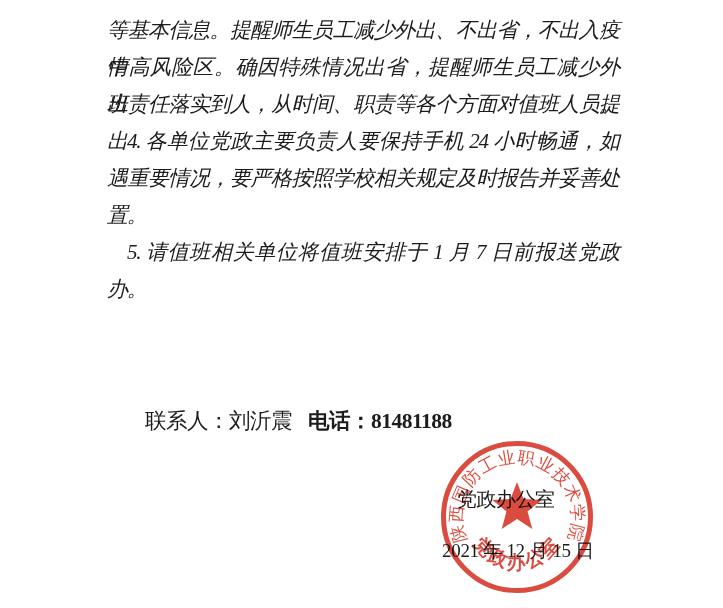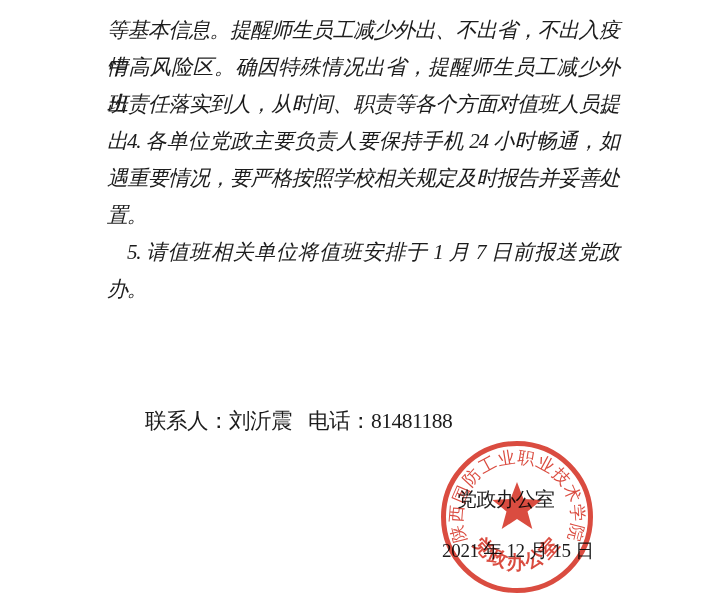--- a/index.html
+++ b/index.html
@@ -32,21 +32,21 @@
   }
   .l-indent { text-indent:20px; }
   .contact-line {
     position:absolute;
     left:145px; top:408px;
     height:26px; line-height:26px;
     font-size:21.5px;
     letter-spacing:-0.5px;
     white-space:nowrap;
   }
-  .contact-phone { margin-left:16px; }
+  .contact-phone { margin-left:16px;font-weight:bold; }
   .signature-text {
     position:absolute;
     left:457px; top:488px;
     font-size:20px; line-height:22px;
     letter-spacing:-0.5px;
     white-space:nowrap;
     z-index:2;
   }
   .date-text {
     position:absolute;

